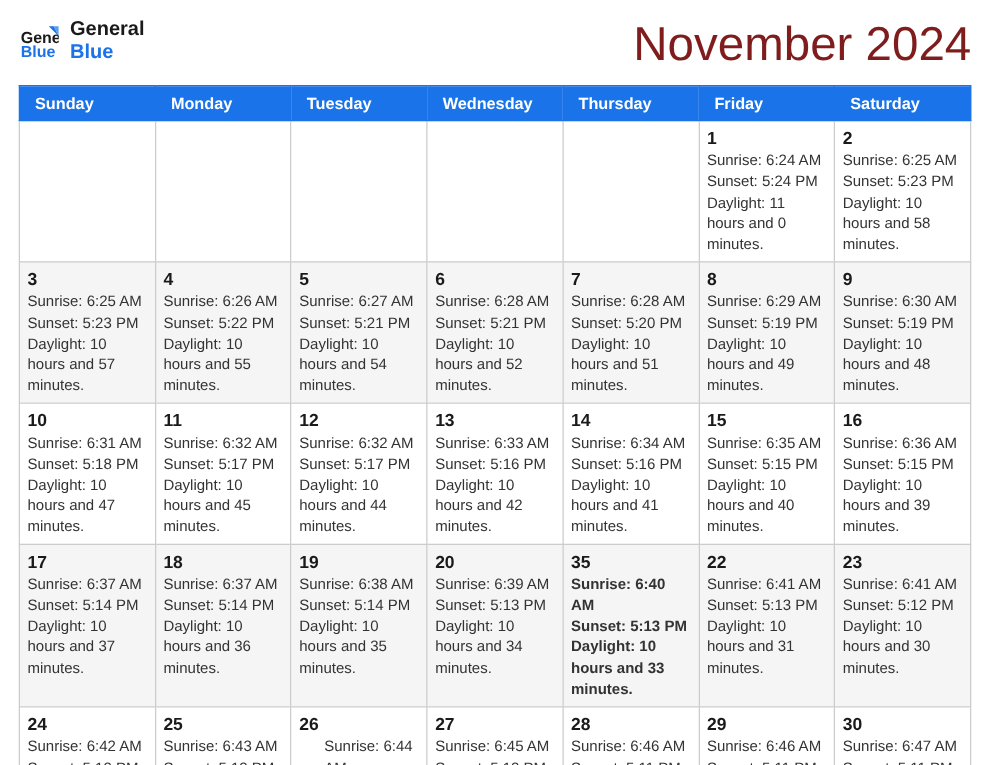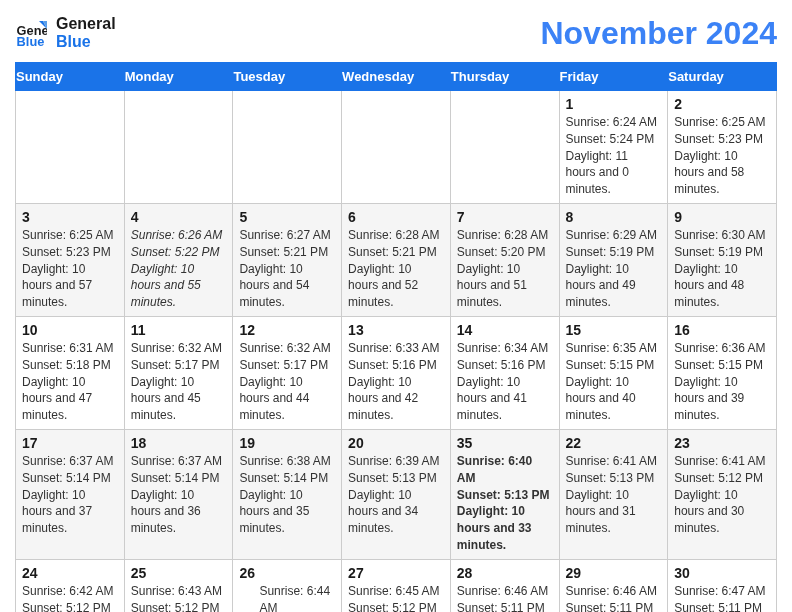--- a/index.html
+++ b/index.html
@@ -22,38 +22,38 @@
       gap: 5px;
     }
     .logo-icon {
       width: 32px;
       height: 32px;
     }
     .title-section {
       text-align: right;
     }
     .month-title {
-      font-size: 32px;
-      font-weight: bold;
-      color: #3b82f6;
+      font-size: 38px;
+      font-weight: normal;
+      color: #7f1d1d;
     }
     .location {
       font-size: 16px;
       color: #444;
     }
     .calendar {
       width: 100%;
       border-collapse: collapse;
       table-layout: fixed;
     }
     .calendar th {
       background-color: #1a73e8;
       color: white;
       text-align: left;
-      padding: 6px 0;
+      padding: 6px 12px;
       font-size: 13px;
       font-weight: bold;
       border: 1px solid #1a73e8;
     }
     .calendar td {
       border: 1px solid #ccc;
       vertical-align: top;
       padding: 5px 6px;
       height: 90px;
       background: #fff;
@@ -132,21 +132,21 @@
       </tr>
       <tr>
         <td>
           <span class="day-num">3</span>
           <div class="day-info" style="white-space: pre-line;">Sunrise: 6:25 AM
 Sunset: 5:23 PM
 Daylight: 10 hours and 57 minutes.</div>
         </td>
         <td>
           <span class="day-num">4</span>
-          <div class="day-info" style="white-space: pre-line; font-style: italic;">Sunrise: 6:26 AM
+          <div class="day-info" style="white-space: pre-line;">Sunrise: 6:26 AM
 Sunset: 5:22 PM
 Daylight: 10 hours and 55 minutes.</div>
         </td>
         <td>
           <span class="day-num">5</span>
           <div class="day-info" style="white-space: pre-line;">Sunrise: 6:27 AM
 Sunset: 5:21 PM
 Daylight: 10 hours and 54 minutes.</div>
         </td>
         <td>

